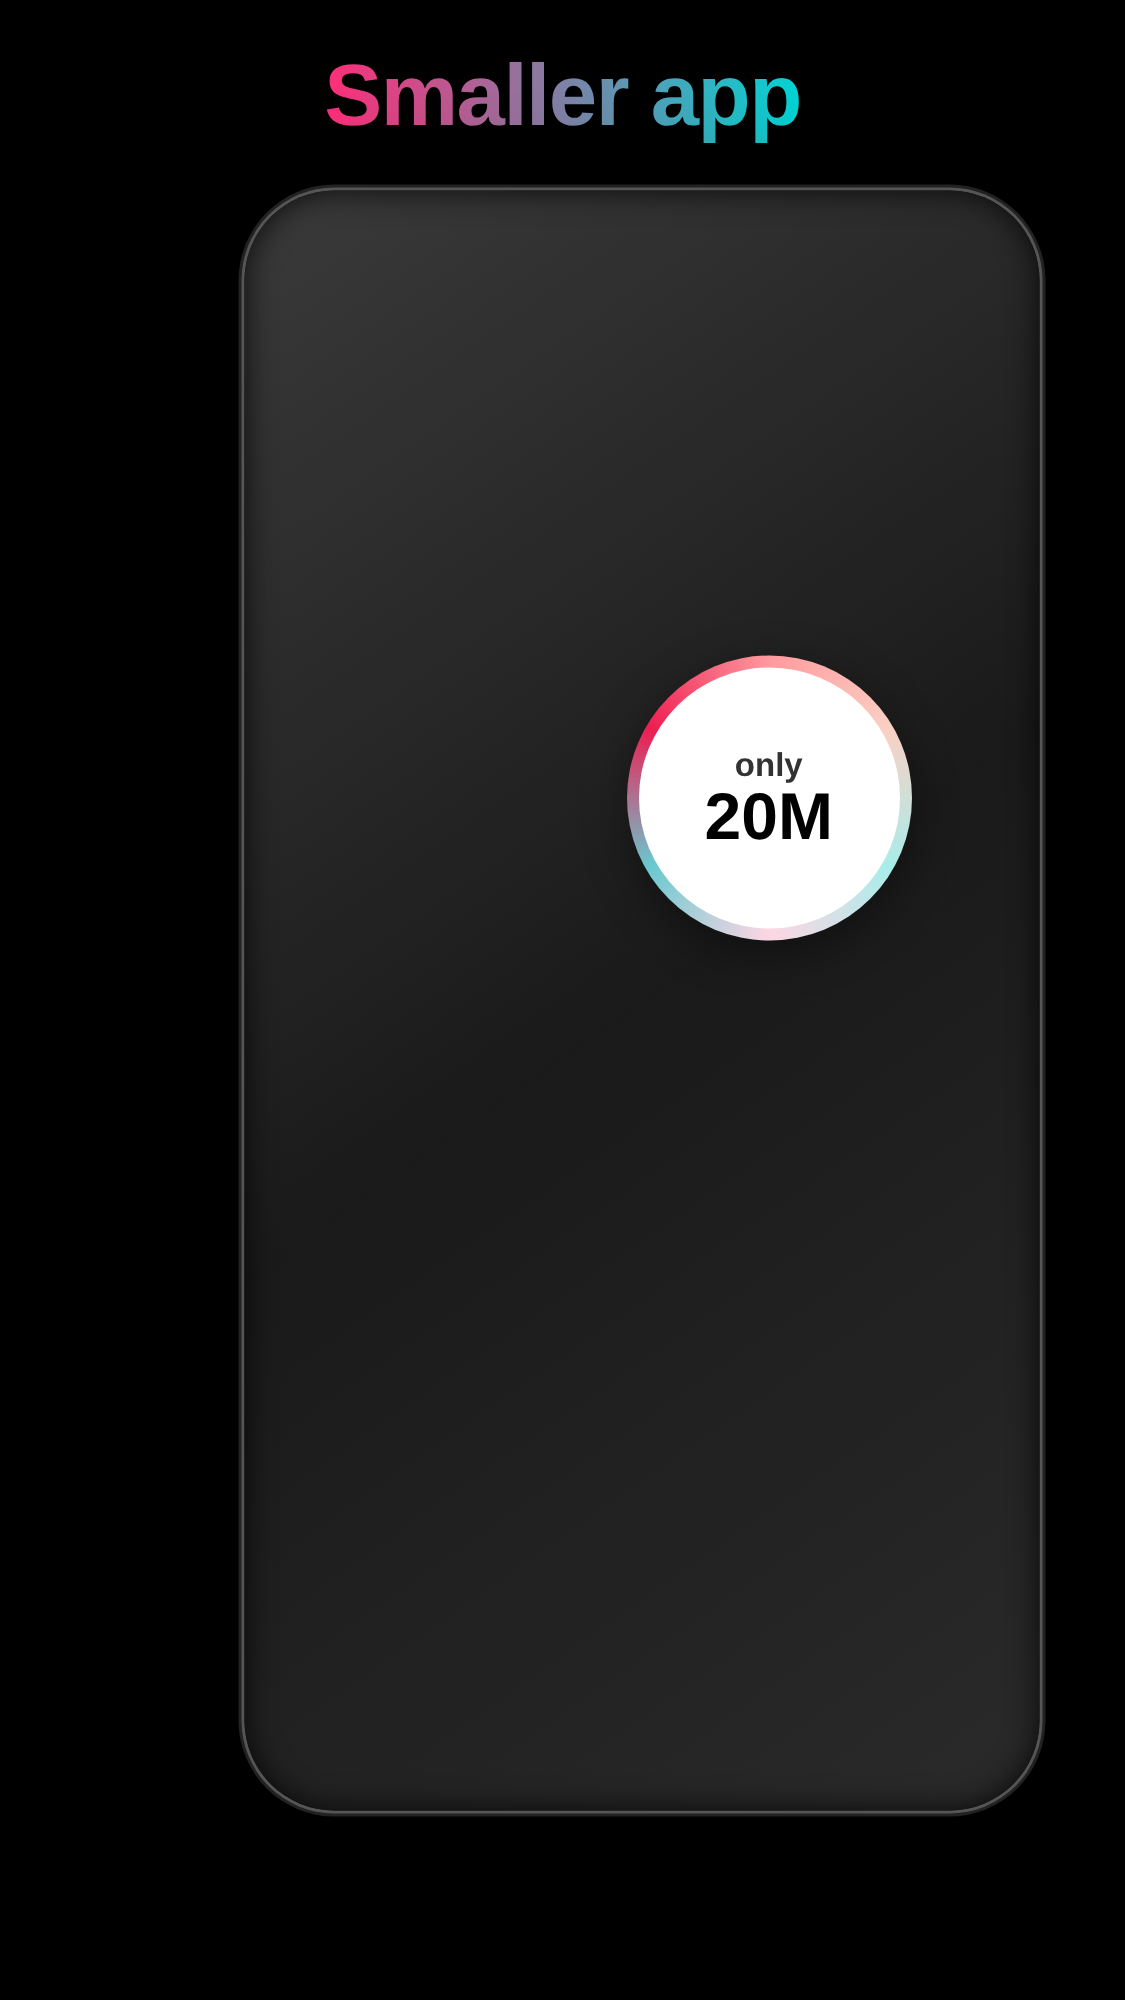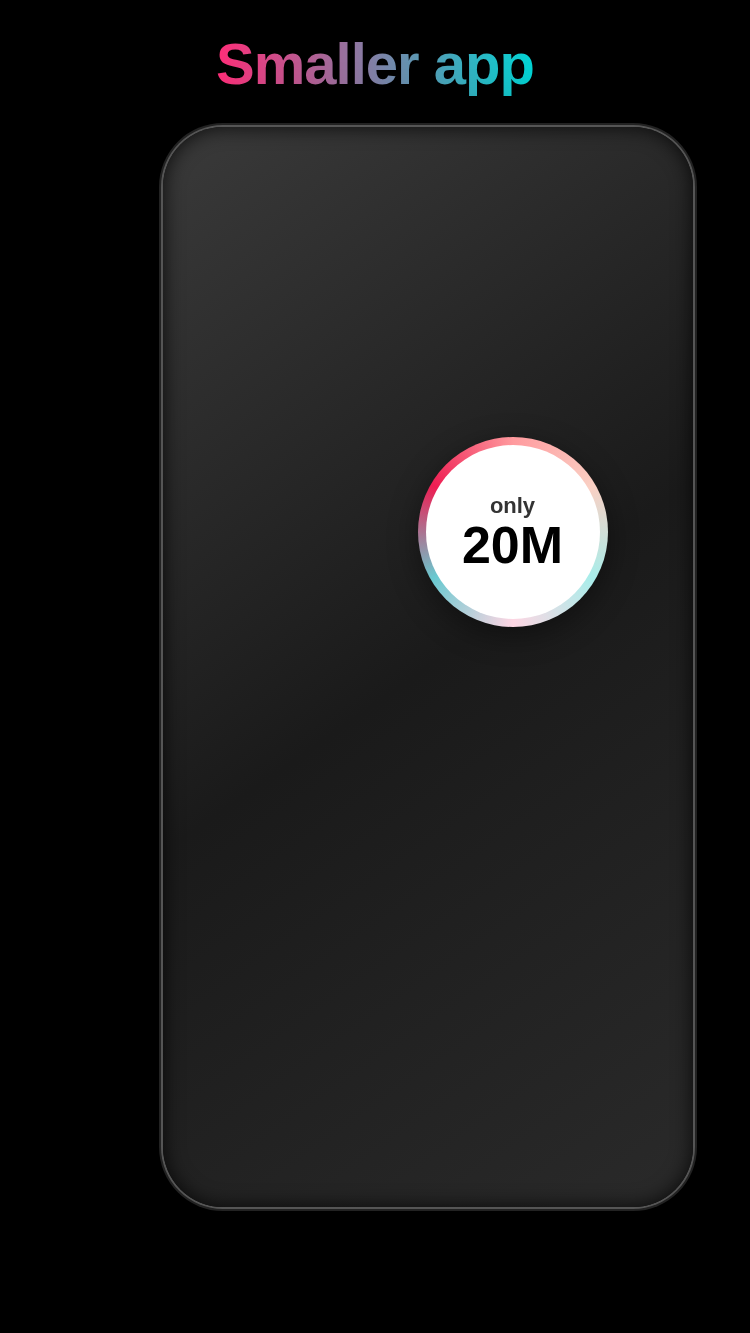--- a/index.html
+++ b/index.html
@@ -376,21 +376,21 @@
       flex-direction: column;
       align-items: center;
       justify-content: center;
     }
     .badge-only {
       font-size: 22px;
       font-weight: 700;
       color: #333;
     }
     .badge-number {
-      font-size: 52px;
+      font-size: 44px;
       font-weight: 900;
       color: #000;
       line-height: 1;
     }
   </style>
 </head>
 <body>
 
 <div class="header">
   <span class="header-title">Smaller app</span>

